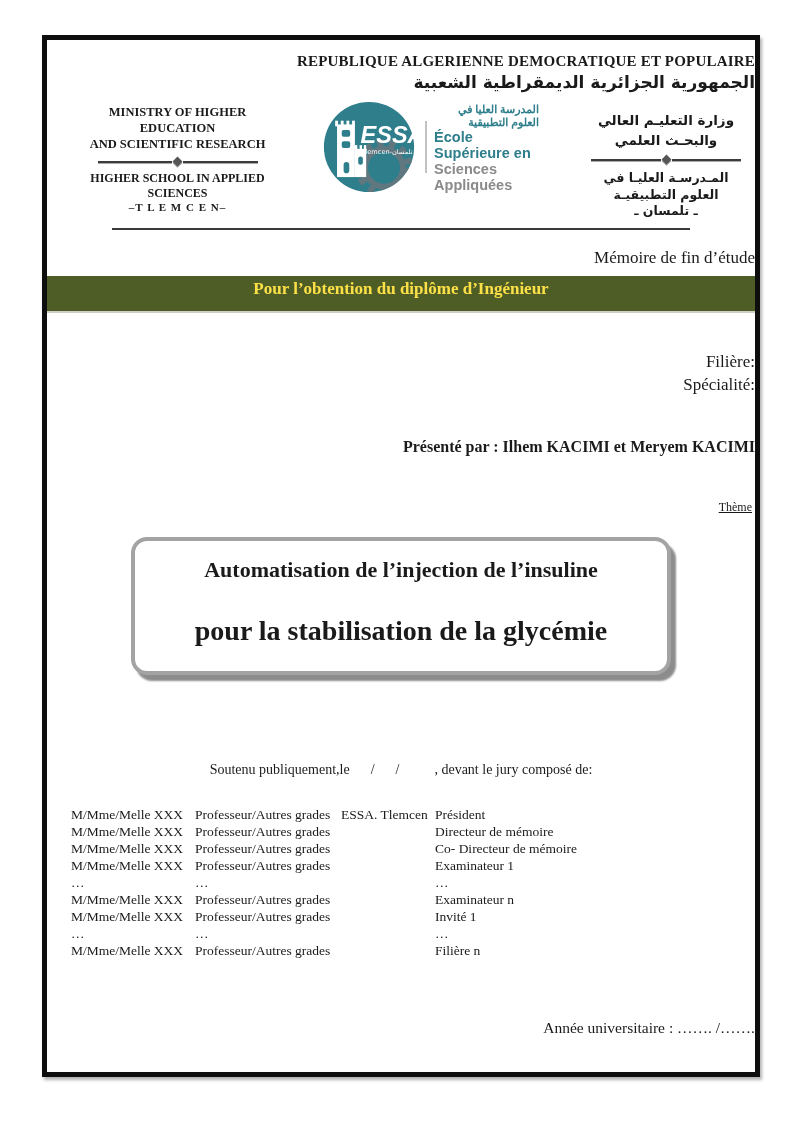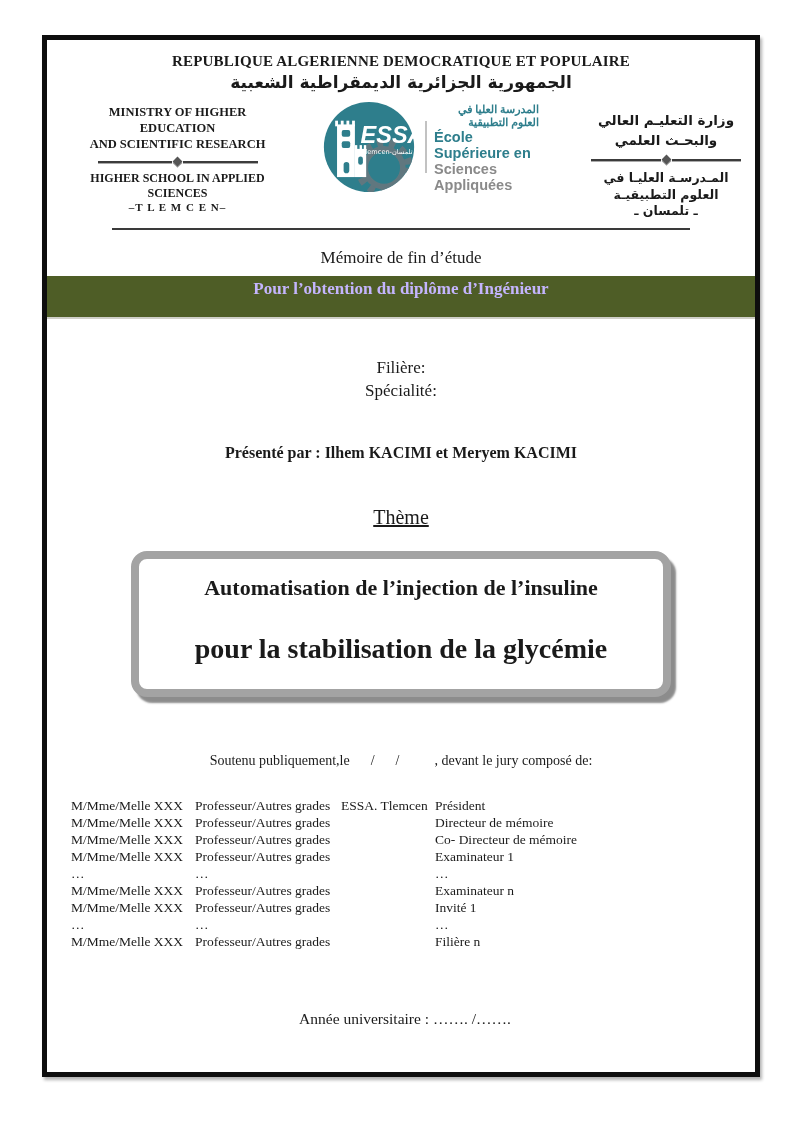--- a/index.html
+++ b/index.html
@@ -6,21 +6,21 @@
   body{
     width:794px;height:1123px;position:relative;background:#ffffff;
     font-family:"Liberation Serif","DejaVu Serif",serif;color:#1a1a1a;
   }
   .frame{
     position:absolute;left:42px;top:35px;width:718px;height:1042px;
     border:5px solid #0e0e0e;background:#ffffff;
     box-shadow:2px 3px 3px rgba(0,0,0,0.3);
     box-sizing:border-box;overflow:hidden;
   }
-  .center{text-align:center;}
+  .center{text-align:right;}
   .republic-en{margin-top:13px;font-size:15px;font-weight:bold;letter-spacing:0.2px;}
   .arabic{font-family:"DejaVu Sans",sans-serif;direction:rtl;}
   .republic-ar{font-size:17px;font-weight:bold;margin-top:2px;}
   .header-row{display:flex;align-items:flex-start;margin-top:8px;padding:0 14px 0 34px;gap:44px;}
   .ministry-left{width:238px;text-align:center;padding-top:4px;}
   .ministry-left .l1{font-size:12.5px;font-weight:bold;line-height:16px;}
   .school-l1{font-size:12px;font-weight:bold;margin-top:2px;}
   .school-l2{font-size:11px;font-weight:bold;letter-spacing:1px;}
   .divider{display:flex;align-items:center;margin:6px auto;}
   .divider .dline{flex:1;height:2px;background:#3c3c3c;box-shadow:0 1px 0 #aaa;}
@@ -35,36 +35,36 @@
   .logo-ar{font-size:11px;color:#2e7e8c;font-weight:bold;text-align:right;direction:rtl;}
   .logo-fr1{font-size:14.5px;font-weight:bold;color:#2e7e8c;font-family:"Liberation Sans","DejaVu Sans",sans-serif;line-height:16px;margin-top:0;}
   .logo-fr2{font-size:14.5px;font-weight:bold;color:#8a8a8a;font-family:"Liberation Sans","DejaVu Sans",sans-serif;line-height:16px;}
   .ministry-right{flex:1;text-align:center;padding-top:10px;padding-left:8px;}
   .ministry-right .r1{font-size:13.5px;font-weight:bold;line-height:20px;}
   .ministry-right .r2{font-size:12.5px;font-weight:bold;line-height:17px;}
   .ministry-right .r3{font-size:12.5px;font-weight:bold;letter-spacing:3px;line-height:15px;}
   .rule{width:578px;height:2px;background:#3a3a3a;margin:10px auto 0;}
   .memoire-line{font-size:17px;margin-top:18px;}
   .banner{
-    margin-top:8px;background:#4e5d26;color:#c4b5fd;font-weight:bold;font-size:17px;
-    text-align:center;padding:3px 0 18px;border-bottom:2px solid #cfcfc8;
+    margin-top:8px;background:#4e5d26;color:#fde047;font-weight:bold;font-size:17px;
+    text-align:center;padding:3px 0 12px;border-bottom:2px solid #cfcfc8;
   }
   .filiere{margin-top:37px;font-size:17px;line-height:23px;}
   .specialite{font-size:17px;line-height:23px;}
   .presente{margin-top:42px;font-size:16px;font-weight:bold;}
-  .theme-label{margin-top:44px;font-size:20px;}
+  .theme-label{margin-top:44px;font-size:12px;}
   .theme-label span{text-decoration:underline;padding:0 3px;}
   .title-box{
-    width:540px;margin:22px auto 0;border:8px solid #a3a3a3;border-radius:16px;
+    width:540px;margin:22px auto 0;border:4px solid #a3a3a3;border-radius:16px;
     background:#fff;box-shadow:5px 6px 2px rgba(0,0,0,0.45);
     padding:16px 18px 24px;box-sizing:border-box;text-align:center;
   }
   .title-l1{font-size:22px;font-weight:bold;}
   .title-l2{font-size:28px;font-weight:bold;margin-top:32px;}
-  .defense-line{margin-top:56px;text-align:center;font-size:14px;white-space:pre;}
+  .defense-line{margin-top:87px;text-align:center;font-size:14px;white-space:pre;}
   .jury-table{
     display:grid;grid-template-columns:124px 146px 94px 1fr;
     margin:28px 10px 0 24px;font-size:13.5px;line-height:17px;
   }
   .jury-cell{white-space:nowrap;}
   .annee-line{margin-top:60px;font-size:15.5px;padding-left:8px;}
 </style>
 </head>
 <body>
 

